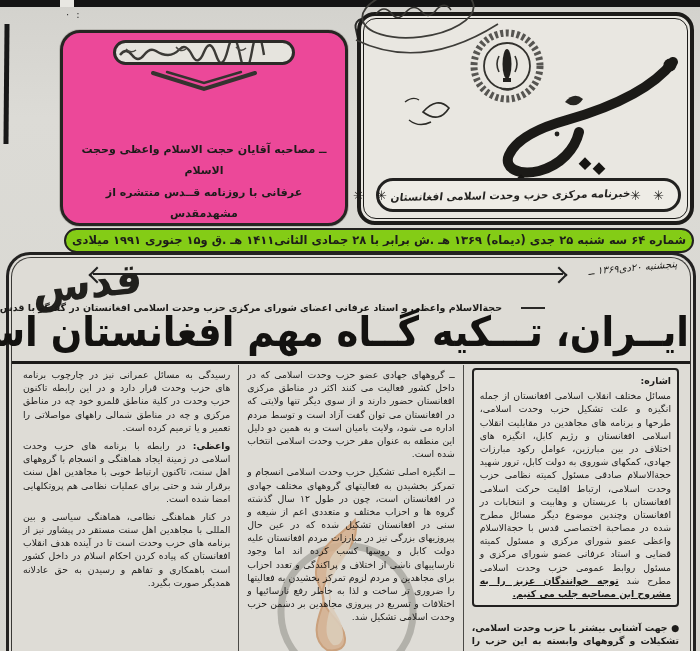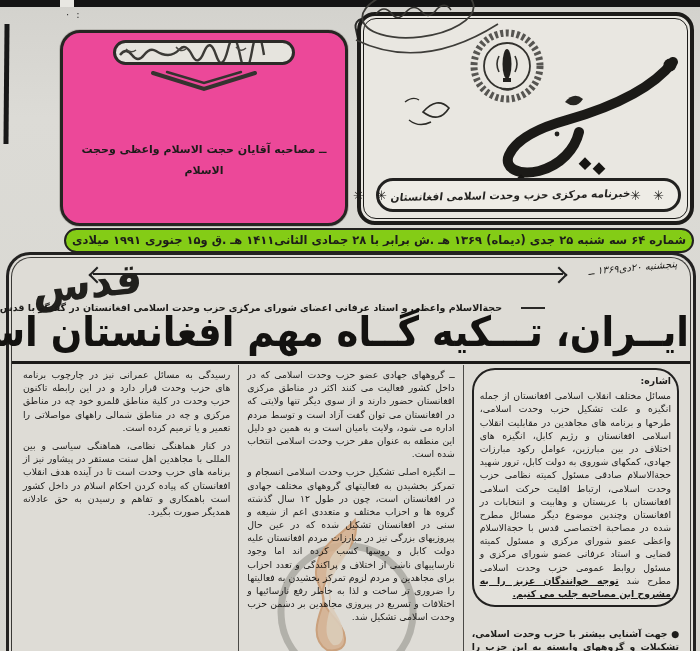--- a/index.html
+++ b/index.html
@@ -110,22 +110,22 @@
     display:flex; direction:rtl; overflow:hidden;
   }
   .col { flex:1; padding:3px 8px 0 8px; direction:rtl; text-align:justify;
          font-size:9.3px; line-height:1.42; overflow:hidden; }
   .col + .col { border-left:none; }
   .col:nth-child(2), .col:nth-child(3) { border-right:1px solid #4a4946; }
   .col p { margin-bottom:5px; text-align:justify; }
   .speaker { font-weight:bold; }
   .q { font-weight:bold; }
   .ishara-box {
-    border:2px solid #222120; border-radius:23px; padding:4px 6px 5px 6px;
-    margin-bottom:20px; background:#e3e1db;
+    border:2px solid #222120; border-radius:4px; padding:4px 6px 5px 6px;
+    margin-bottom:14px; background:#e3e1db;
   }
   .ishara-label { font-weight:bold; display:block; margin-bottom:2px; }
   .ishara-end { font-weight:bold; text-decoration:underline; }
   
   .watermark { left:263px; top:518px; width:170px; height:133px; pointer-events:none;
                mix-blend-mode:multiply; opacity:.8; }
 </style>
 </head>
 <body>
 
@@ -142,20 +142,21 @@
     </svg>
   </div>
   <div class="chevron-orn">
     <svg width="110" height="26" viewBox="0 0 110 26">
       <path d="M4,4 L55,20 L106,4" fill="none" stroke="#34332f" stroke-width="4" stroke-linecap="round"></path>
       <path d="M18,3 L55,14 L92,3" fill="none" stroke="#34332f" stroke-width="2.4" stroke-linecap="round"></path>
     </svg>
   </div>
   <div class="interview-text">
     <div>ــ مصاحبه آقایان حجت الاسلام واعظی وحجت الاسلام</div>
+    <div>عرفانی با  روزنامه قــدس منتشره از مشهدمقدس</div>
   </div>
 </div>
 
 <div class="abs bismillah">
   <svg width="42" height="13" viewBox="0 0 42 13">
     <path d="M3,8 q4,-6 8,0 t8,0 t8,-4 t8,4 t6,-3" fill="none" stroke="#3c3b37" stroke-width="1.6"></path>
   </svg>
 </div>
 
 <div class="abs masthead">
@@ -229,20 +230,24 @@
     </div>
 
     <div class="col">
       <p>ــ گروههای جهادی عضو حزب وحدت اسلامی که در داخل کشور فعالیت می کنند اکثر در مناطق مرکزی افغانستان حضور دارند و از سوی دیگر تنها ولایتی که در افغانستان می توان گفت آزاد است و توسط مردم اداره می شود، ولایت بامیان است و به همین دو دلیل این منطقه به عنوان مقر حزب وحدت اسلامی انتخاب شده است.</p>
       <p>ــ انگیزه اصلی تشکیل حزب وحدت اسلامی انسجام و تمرکز بخشیدن به فعالیتهای گروههای مختلف جهادی در افغانستان است، چون در طول ۱۲ سال گذشته گروه ها و احزاب مختلف و متعددی اعم از شیعه و سنی در افغانستان تشکیل شده که در عین حال پیروزیهای بزرگی نیز در مبارزات مردم افغانستان علیه دولت کابل و روسها کسب کرده اند اما وجود نارساییهای ناشی از اختلاف و پراکندگی و تعدد احزاب برای مجاهدین و مردم لزوم تمرکز بخشیدن به فعالیتها را ضروری تر ساخت و لذا به خاطر رفع نارسائیها و اختلافات و تسریع در پیروزی مجاهدین بر دشمن حزب وحدت اسلامی تشکیل شد.</p>
 
     </div>
 
     <div class="col">
       <p>رسیدگی به مسائل عمرانی نیز در چارچوب برنامه های حزب وحدت قرار دارد و در این رابطه تاکنون حزب وحدت در کلیة مناطق قلمرو خود چه در مناطق مرکزی و چه در مناطق شمالی راههای مواصلاتی را تعمیر و یا ترمیم کرده است.</p>
+      <p>
+        <span class="speaker">واعظی:</span>
+        <span>در رابطه با برنامه های حزب وحدت اسلامی در زمینة ایجاد هماهنگی و انسجام با گروههای اهل سنت، تاکنون ارتباط خوبی با مجاهدین اهل سنت برقرار شد و حتی برای عملیات نظامی هم پروتکلهایی امضا شده است.</span>
+      </p>
       <p>در کنار هماهنگی نظامی، هماهنگی سیاسی و بین المللی با مجاهدین اهل سنت مستقر در پیشاور نیز از برنامه های حزب وحدت است تا در آینده هدف انقلاب افغانستان که پیاده کردن احکام اسلام در داخل کشور است باهمکاری و تفاهم و رسیدن به حق عادلانه همدیگر صورت بگیرد.</p>
 
     </div>
   </div>
 </div>
 
 <div class="abs watermark">
   <svg width="170" height="133" viewBox="0 0 170 133">
     <circle cx="84" cy="94" r="66" fill="none" stroke="#9f9e9b" stroke-width="7" opacity=".65"></circle>
     <path d="M92,2 C100,30 64,46 60,72 C56,94 80,100 82,120 C83,133 70,133 64,132 C46,120 56,98 60,86 C64,72 46,64 56,40 C62,24 82,14 92,2 Z" fill="#f0bd92" stroke="#dd9a63" stroke-width="2" opacity=".85"></path>

